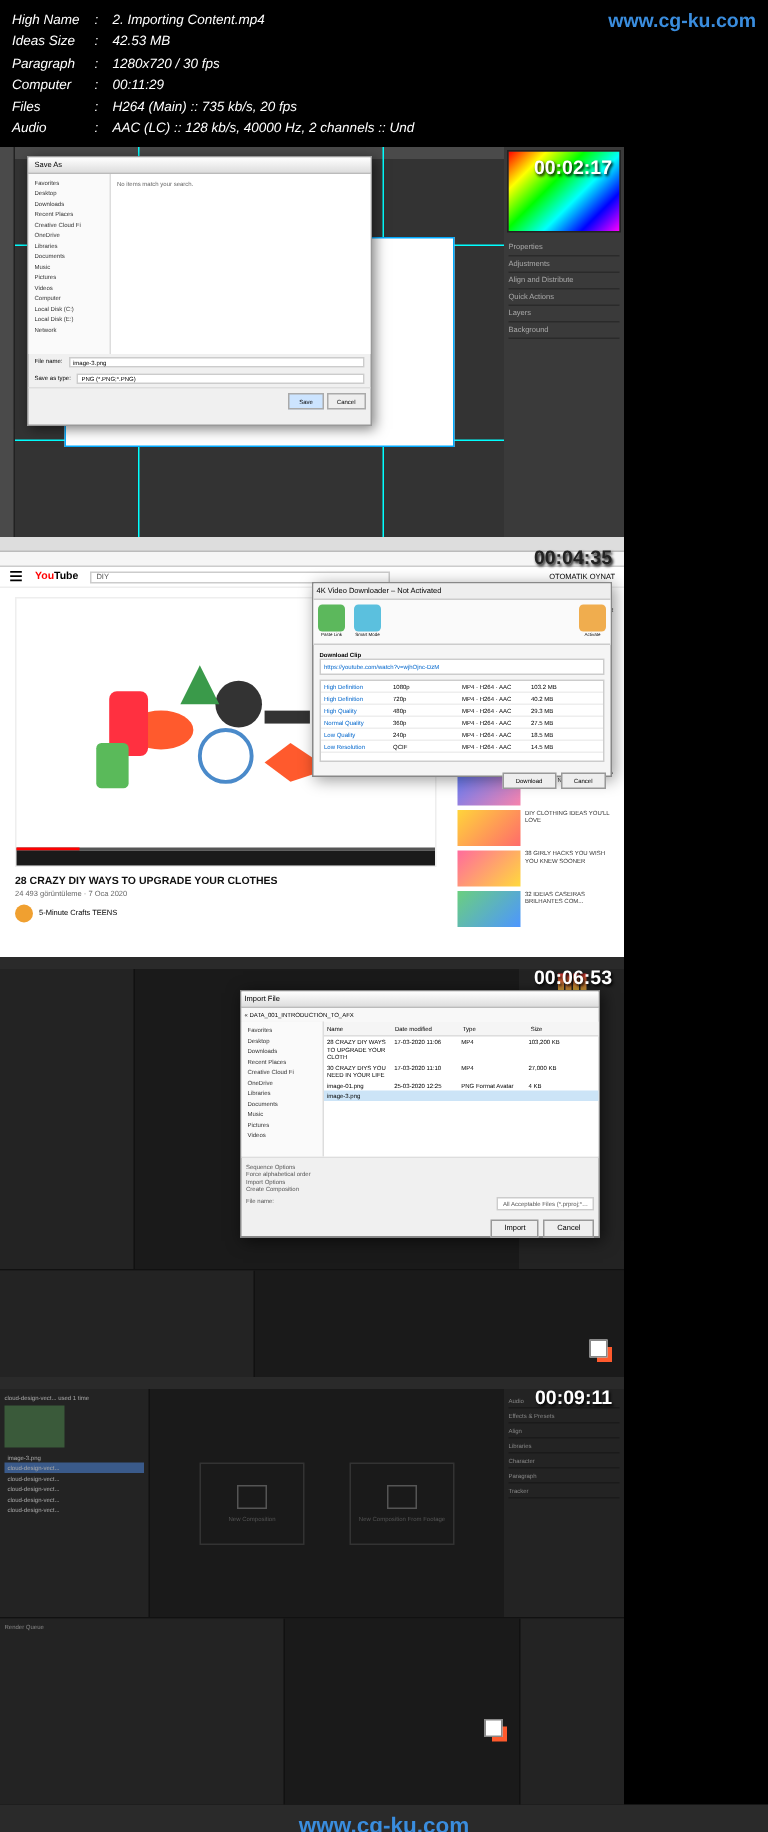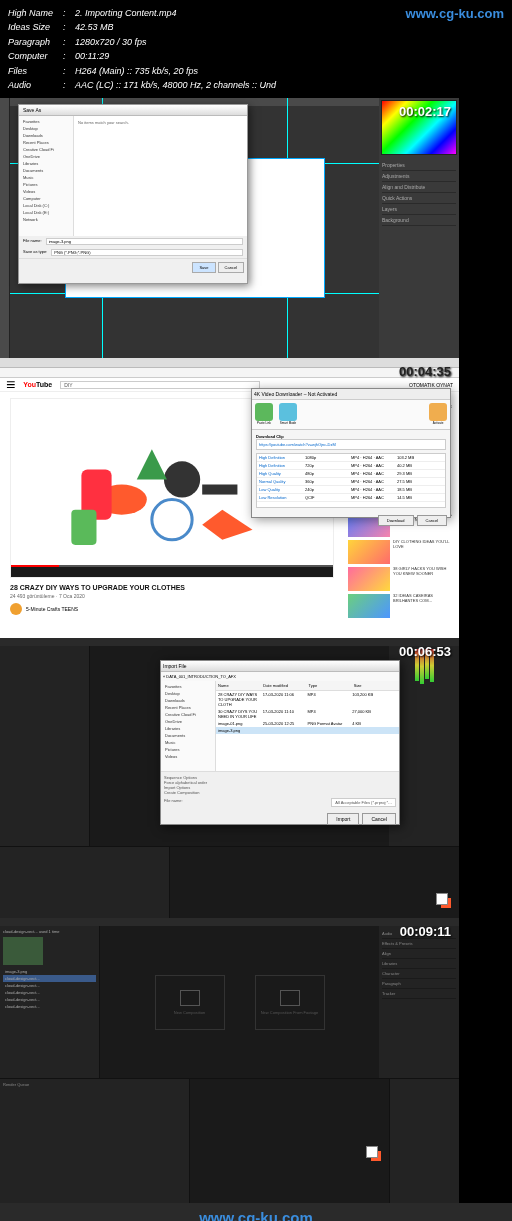--- a/index.html
+++ b/index.html
@@ -3,21 +3,21 @@
 <meta charset="utf-8">
 <style>
 *{margin:0;padding:0;box-sizing:border-box;font-family:Arial,sans-serif}
 body{width:512px;background:#000}
 .meta{background:#000;color:#fff;padding:6px 8px;font-style:italic;font-size:9px;line-height:1.6;position:relative}
 .meta-row{display:flex}
 .meta-label{width:55px}
 .meta-sep{width:12px}
 .watermark-top{position:absolute;top:4px;right:8px;color:#3a8dde;font-size:13px;font-style:normal;font-weight:bold}
 .watermark-bot{text-align:center;color:#3a8dde;font-size:15px;font-weight:bold;padding:6px;background:#2a2a2a}
-.shot{position:relative;width:459px}
+.shot{position:relative;width:416px}
 .timestamp{position:absolute;top:6px;right:8px;color:#fff;font-size:13px;font-weight:bold;text-shadow:1px 1px 2px #000;z-index:50}
 
 
 .s1{height:260px;background:#3a3a3a;display:flex}
 .s1-tools{width:10px;background:#4a4a4a;border-right:1px solid #222}
 .s1-main{flex:1;position:relative;background:#333}
 .s1-right{width:80px;background:#3a3a3a;display:flex;flex-direction:column}
 .s1-color{height:55px;background:linear-gradient(135deg,#ff0000,#ffff00,#00ff00,#00ffff,#0000ff,#ff00ff);border:1px solid #222;margin:2px}
 .s1-panels{flex:1;background:#3a3a3a;font-size:5px;color:#aaa;padding:3px}
 .s1-panel-line{padding:2px 0;border-bottom:1px solid #2a2a2a}
@@ -152,21 +152,21 @@
       <span>00:11:29</span>
     </div>
   <div class="meta-row">
       <span class="meta-label">Files</span>
       <span class="meta-sep">:</span>
       <span>H264 (Main) :: 735 kb/s, 20 fps</span>
     </div>
   <div class="meta-row">
       <span class="meta-label">Audio</span>
       <span class="meta-sep">:</span>
-      <span>AAC (LC) :: 171 kb/s, 48000 Hz, 2 channels :: Und</span>
+      <span>AAC (LC) :: 128 kb/s, 40000 Hz, 2 channels :: Und</span>
     </div>
 </div>
 
 <div class="shot s1">
   <div class="timestamp">00:02:17</div>
   <div class="s1-tools"></div>
   <div class="s1-main">
     <div class="s1-menu"></div>
     <div class="s1-guides">
       <div class="s1-guide-v" style="left:25%"></div>

